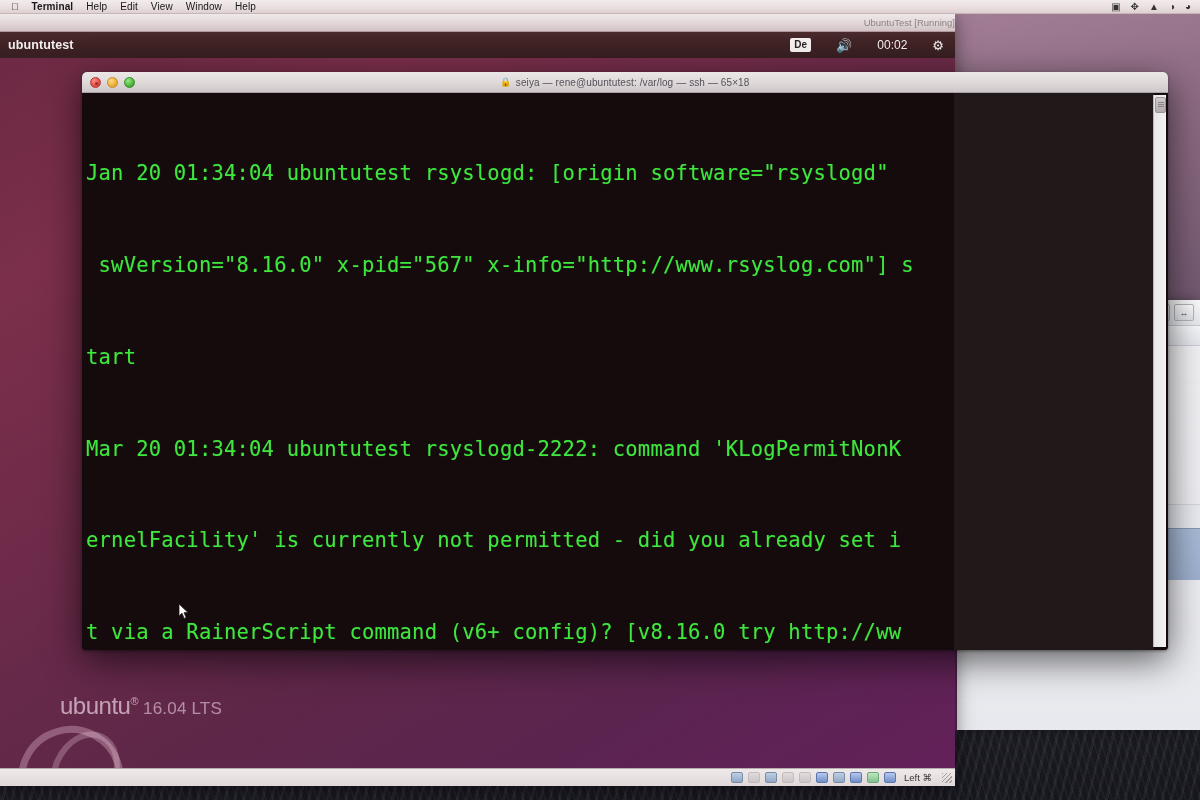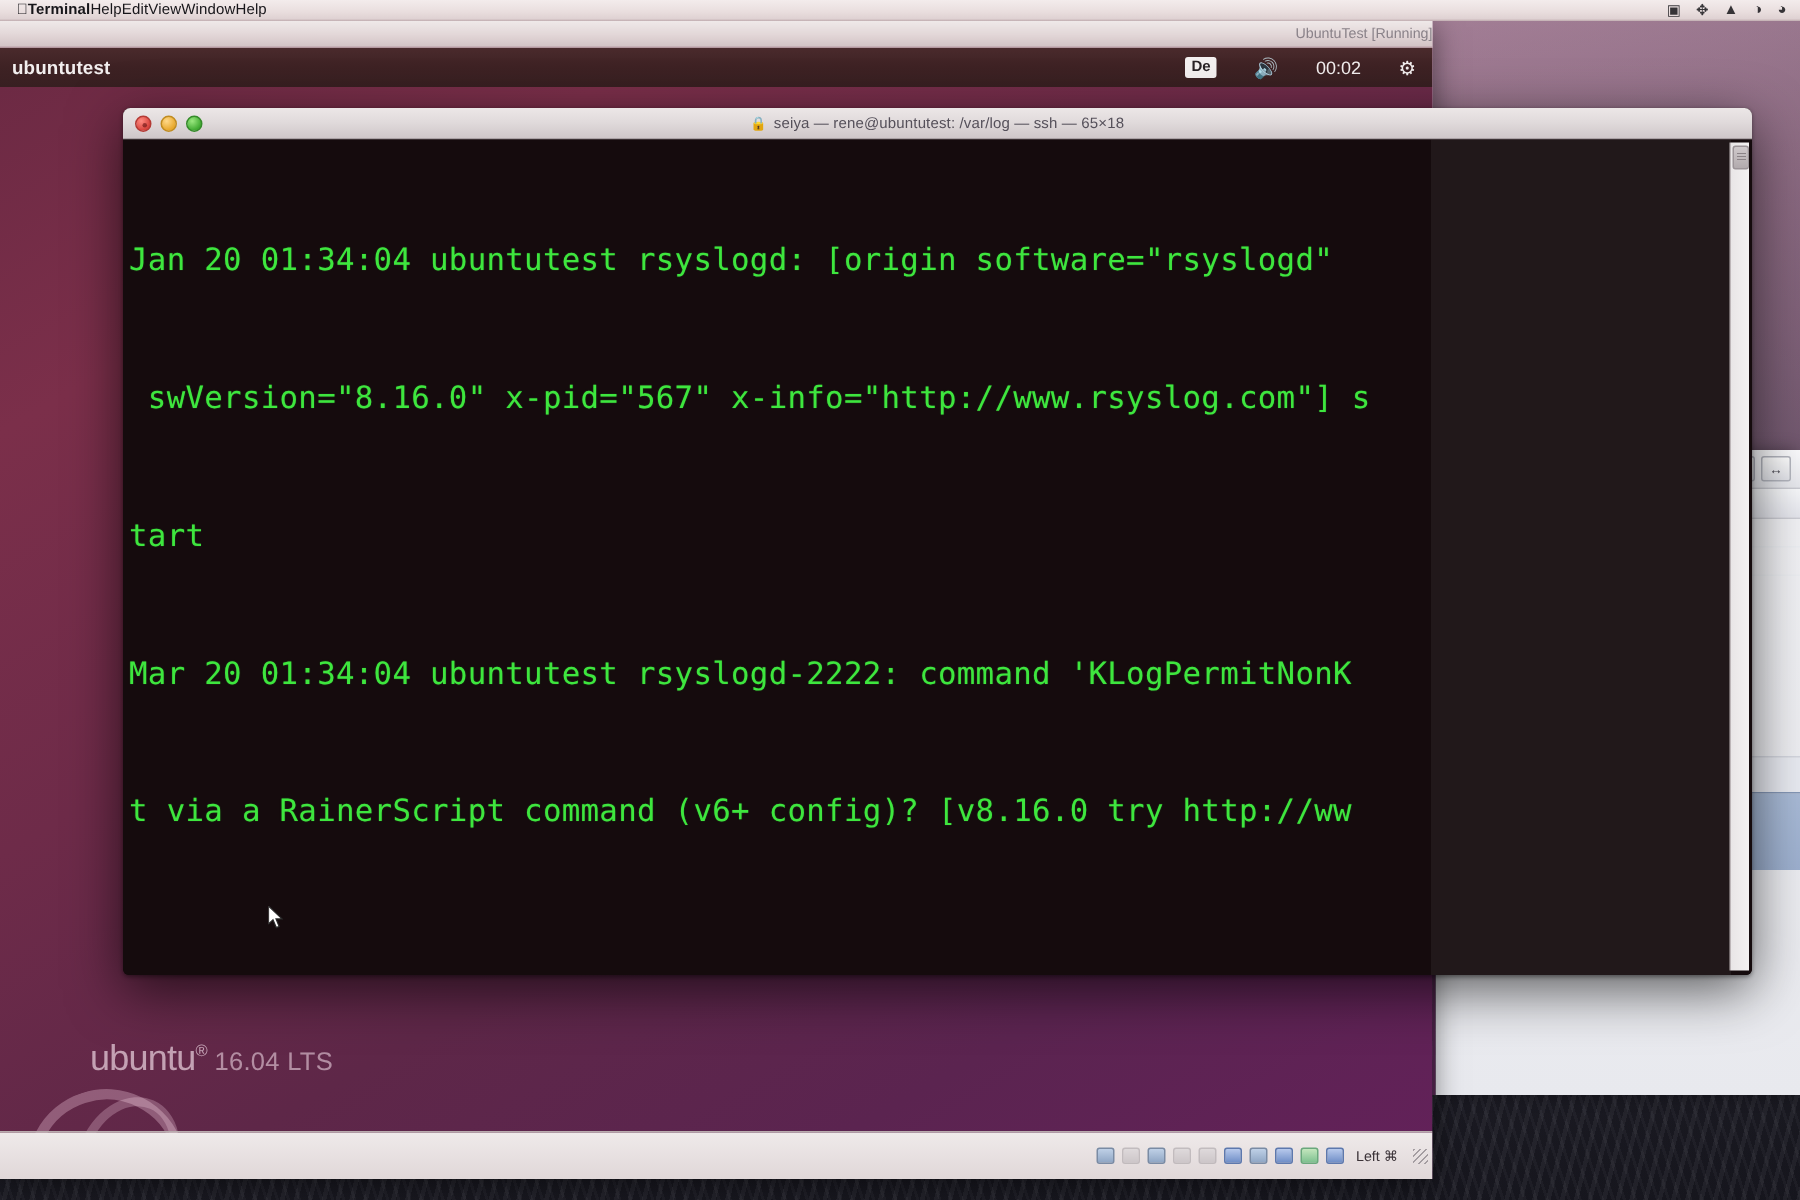--- a/index.html
+++ b/index.html
@@ -32,21 +32,21 @@
   
   #menubar {
     position: absolute; top: 0; left: 0; width: 1200px; height: 14px;
     background: linear-gradient(180deg,#f3ecec 0%, #e9dede 60%, #ddd0d1 100%);
     display: flex; align-items: center;
     font-size: 10px; color: #17161a;
     z-index: 60;
     border-bottom: 1px solid rgba(120,80,90,0.35);
   }
   #menubar .apple { margin-left: 11px; font-size: 10px; line-height: 1; }
-  #menubar .mi { letter-spacing: 0.1px; }
+  #menubar .mi { margin-left: 13px; letter-spacing: 0.1px; }
   #menubar .mi.bold { font-weight: bold; }
   #menubar .spacer { flex: 1; }
   #menubar .right-icons { display: flex; align-items: center; gap: 10px; margin-right: 9px; }
   .mb-ico { display:inline-block; opacity:0.85; }
 
   
   #vbox {
     position: absolute; left: 0; top: 14px; width: 955px; height: 772px;
     z-index: 20;
     box-shadow: 0 3px 18px rgba(0,0,0,0.5);
@@ -102,21 +102,21 @@
   }
   #ubuntu-desktop .cof2 {
     position:absolute; left: 52px; bottom: -30px; width: 66px; height: 86px;
     border-radius: 50%;
     border: 6px solid rgba(255,220,235,0.26);
     transform: rotate(24deg);
   }
 
   
   #vbox-status {
-    position:absolute; bottom:0; left:0; width:955px; height:32px;
+    position:absolute; bottom:0; left:0; width:955px; height:18px;
     background: linear-gradient(180deg,#efeaea 0%,#e0d7d8 100%);
     border-top: 1px solid #b9acae;
     display:flex; align-items:center; justify-content:flex-end;
     z-index: 9;
     font-size: 9.5px; color:#3b3338;
   }
   #vbox-status .sb-icons { display:flex; align-items:center; gap: 5px; margin-right: 8px; }
   #vbox-status .sb-ico {
     width: 12px; height: 11px; border-radius:2px;
     background: linear-gradient(180deg,#bfd0e6,#8fa6c4);
@@ -327,20 +327,21 @@
   </div>
 
   <div id="term-body">
     <div class="translucency"></div>
 
     <div id="term-lines">
       <span class="ln">Jan 20 01:34:04 ubuntutest rsyslogd: [origin software="rsyslogd"</span>
       <span class="ln"> swVersion="8.16.0" x-pid="567" x-info="http://www.rsyslog.com"] s</span>
       <span class="ln">tart</span>
       <span class="ln">Mar 20 01:34:04 ubuntutest rsyslogd-2222: command 'KLogPermitNonK</span>
+      <span class="ln">ernelFacility' is currently not permitted - did you already set i</span>
       <span class="ln">t via a RainerScript command (v6+ config)? [v8.16.0 try http://ww</span>
       
       
       
       
       
       
       
       
       

